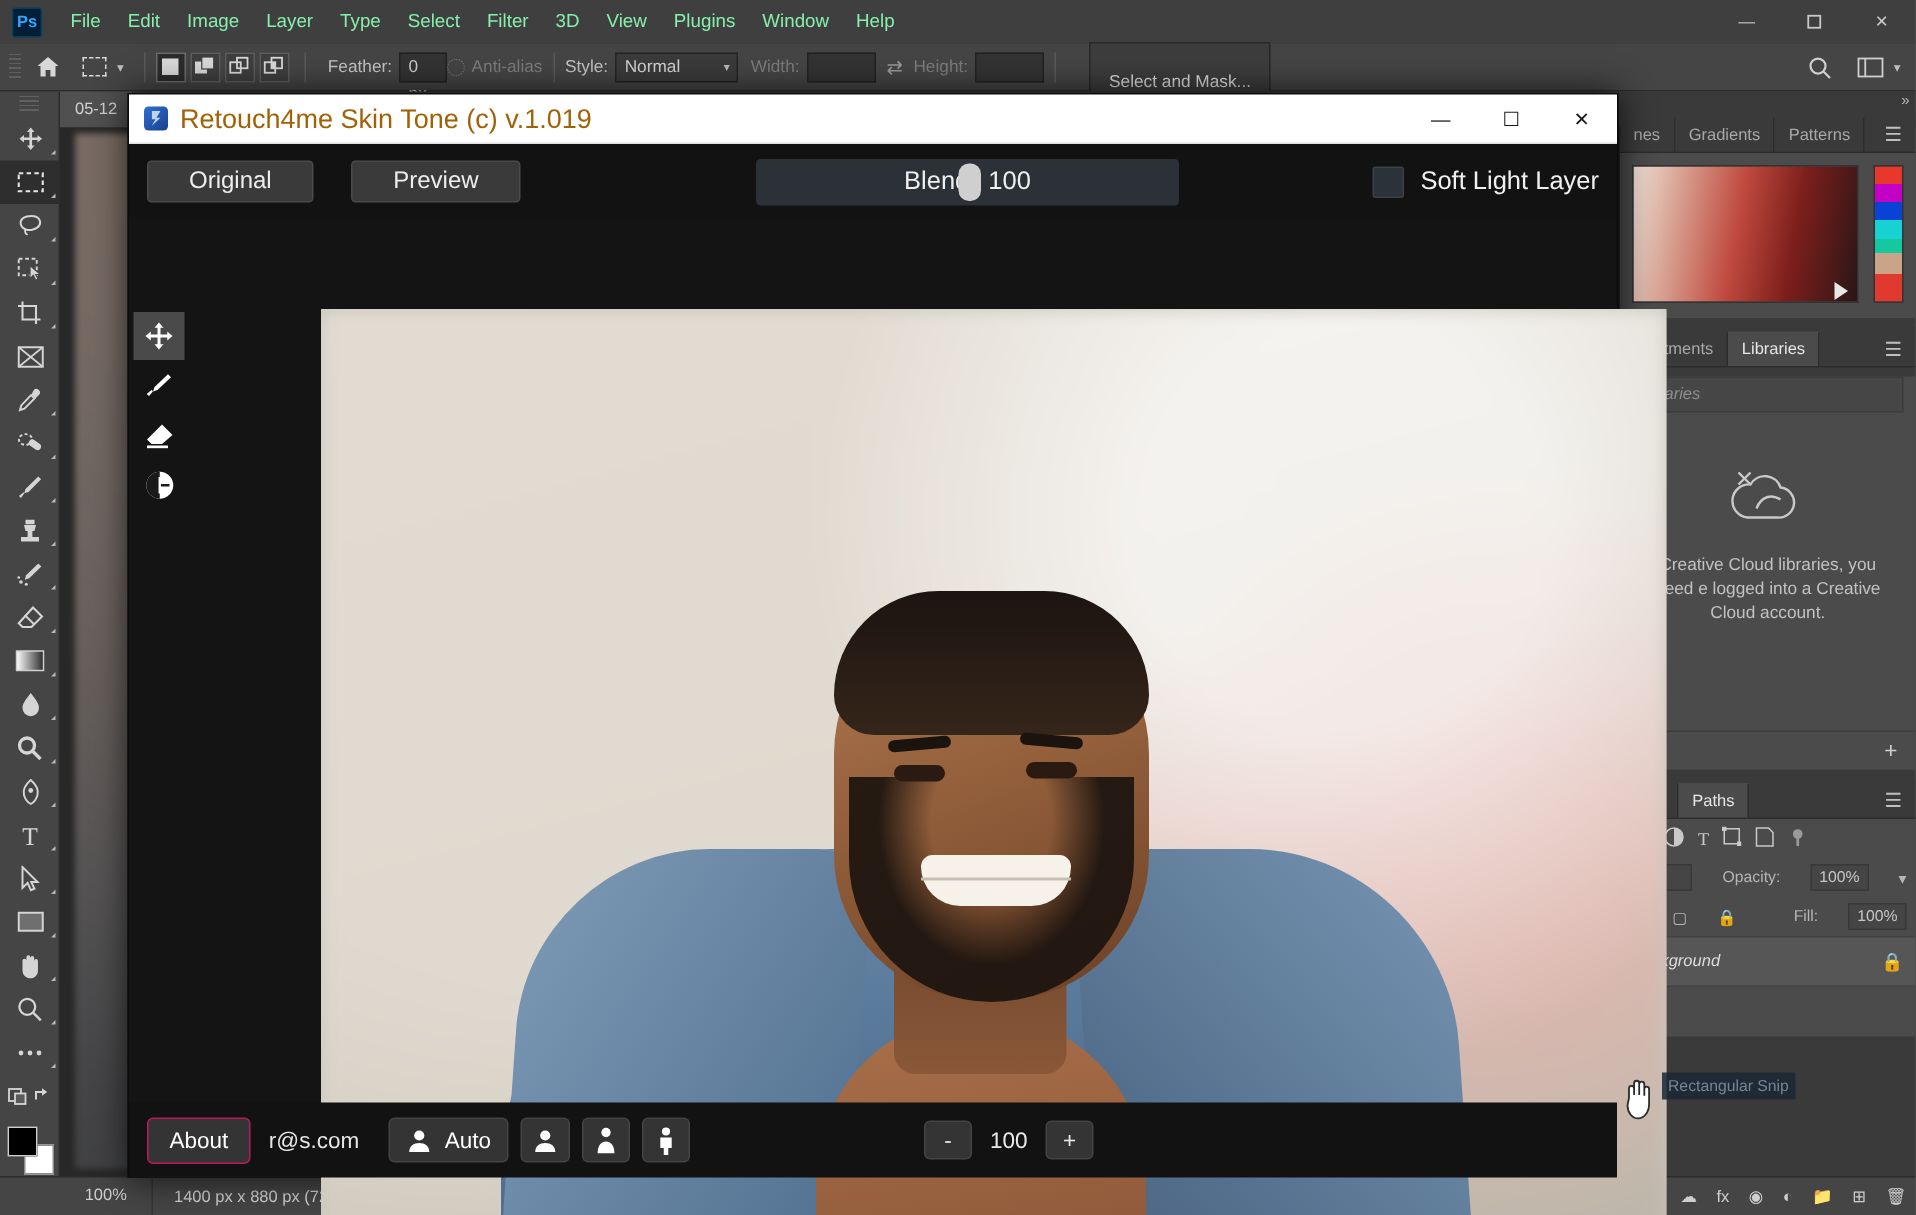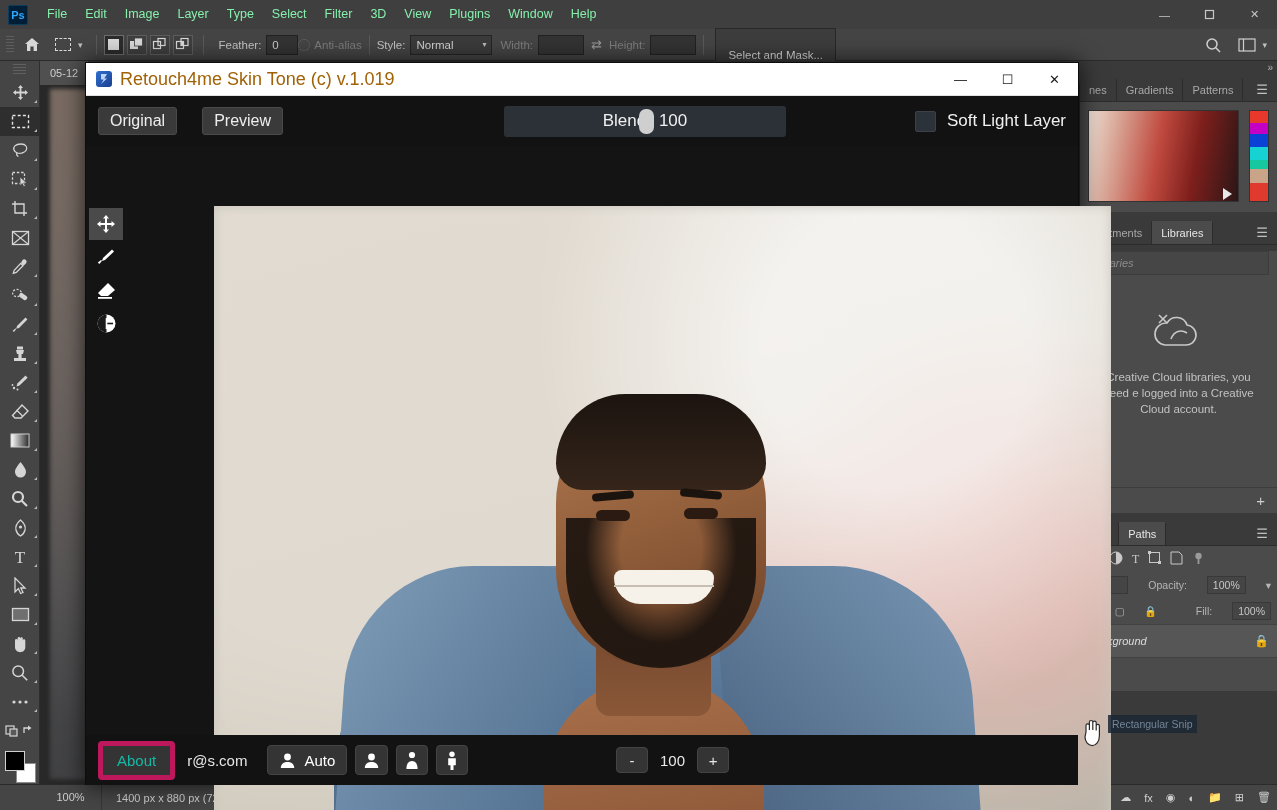--- a/index.html
+++ b/index.html
@@ -62,21 +62,21 @@
   }
   .ob-check { width:12px;height:12px;border-radius:50%;border:1px dotted #6e6e6e;margin-right:4px; }
   .ob-select {
     background:#3b3b3b;border:1px solid #252525;height:20px;width:82px;color:#d2d2d2;
     font-size:11.5px;display:flex;align-items:center;justify-content:space-between;padding:0 5px;
   }
   .ob-select .cv { font-size:8px;color:#bbb; }
   .swap-ico { color:#9a9a9a;font-size:13px;margin:0 7px; }
   .selmask-btn {
     background:#3d3d3d;border:1px solid #282828;height:22px;color:#ddd;font-size:11.5px;
-    padding:16px 12px;line-height:20px;margin-left:4px;
+    padding:16px 12px;line-height:20px;margin-left:15px;
   }
   .ob-right { position:absolute;right:4px;top:0;height:32px;display:flex;align-items:center; }
   .ob-right .ob-tool { margin-left:8px; }
 
   
   .tabstrip {
     position:absolute; left:40px; top:61px; width:1237px; height:24px;
     background:#3a3a3a; border-bottom:1px solid #2a2a2a; display:flex; align-items:center;
   }
   .doc-tab {
@@ -195,21 +195,21 @@
   .dlg-title { color:#a16207;font-size:18px; }
   .dlg-wbtns { margin-left:auto;display:flex;height:33px; }
   .dlg-wbtn { width:47px;height:33px;display:flex;align-items:center;justify-content:center;
     color:#1a1a1a;font-size:13px; }
 
   .dlg-top {
     height:50px;background:#121212;display:flex;align-items:center;padding:0 12px;position:relative;
   }
   .dbtn {
     background:#3a3a3a;border:1px solid #4a4a4a;border-radius:3px;color:#ededed;
-    font-size:16px;padding:4px 11px;
+    font-size:16px;padding:4px 27px;
   }
   .dbtn + .dbtn { margin-left:25px; }
   .blend-slider {
     position:absolute; left:418px; width:282px; height:31px; background:#2b3137;border-radius:3px;
     display:flex;align-items:center;justify-content:center;color:#efefef;font-size:17px;
   }
   .blend-handle {
     position:absolute; left:135px; top:3px; width:15px;height:25px;background:#cfcfcf;border-radius:7px;
   }
   .softlight { position:absolute;right:12px;display:flex;align-items:center; }
@@ -280,21 +280,21 @@
   .ph-mouthline { position:absolute;left:280px;bottom:279px;width:100px;height:2px;background:#c8bfb3; }
 
   .hand-cursor { position:absolute; left:994px; top:571px; width:26px;height:30px; }
   .snip-tip {
     position:absolute; left:1022px; top:569px; height:18px; padding:0 4px;
     background:#1b2835; color:#7e93a8; font-size:10.5px; line-height:18px; white-space:nowrap;
     opacity:.85;
   }
 
   .dlg-bottom { height:50px;background:#121212;display:flex;align-items:center;padding:0 12px;position:relative; }
-  .bbtn { background:#343434;border:5px solid #be185d;border-radius:4px;color:#14b8a6;font-size:15px;padding:6px 14px; }
+  .bbtn { background:#343434;border:1px solid #be185d;border-radius:4px;color:#ffffff;font-size:15px;padding:6px 14px; }
   .bmail { color:#e6e6e6;font-size:15px;margin:0 12px; }
   .iconbtn { background:#343434;border:1px solid #444;border-radius:4px;height:30px;min-width:32px;
     display:flex;align-items:center;justify-content:center;color:#fff;padding:0 7px;margin-left:8px; }
   .iconbtn.wide { padding:0 11px; gap:8px; font-size:15px; }
   .zoomctl { position:absolute;left:530px;display:flex;align-items:center;gap:12px;color:#e9e9e9;font-size:15px; }
   .zbtn { background:#343434;border:1px solid #444;border-radius:4px;width:32px;height:26px;
     display:flex;align-items:center;justify-content:center;color:#e8e8e8;font-size:15px; }
   .rbtns { position:absolute;right:12px;display:flex;align-items:center;gap:9px; }
   .btn-apply { background:#1473e6;border:1px solid #1473e6;border-radius:4px;color:#fff;font-size:15px;padding:6px 13px; }
 </style>

